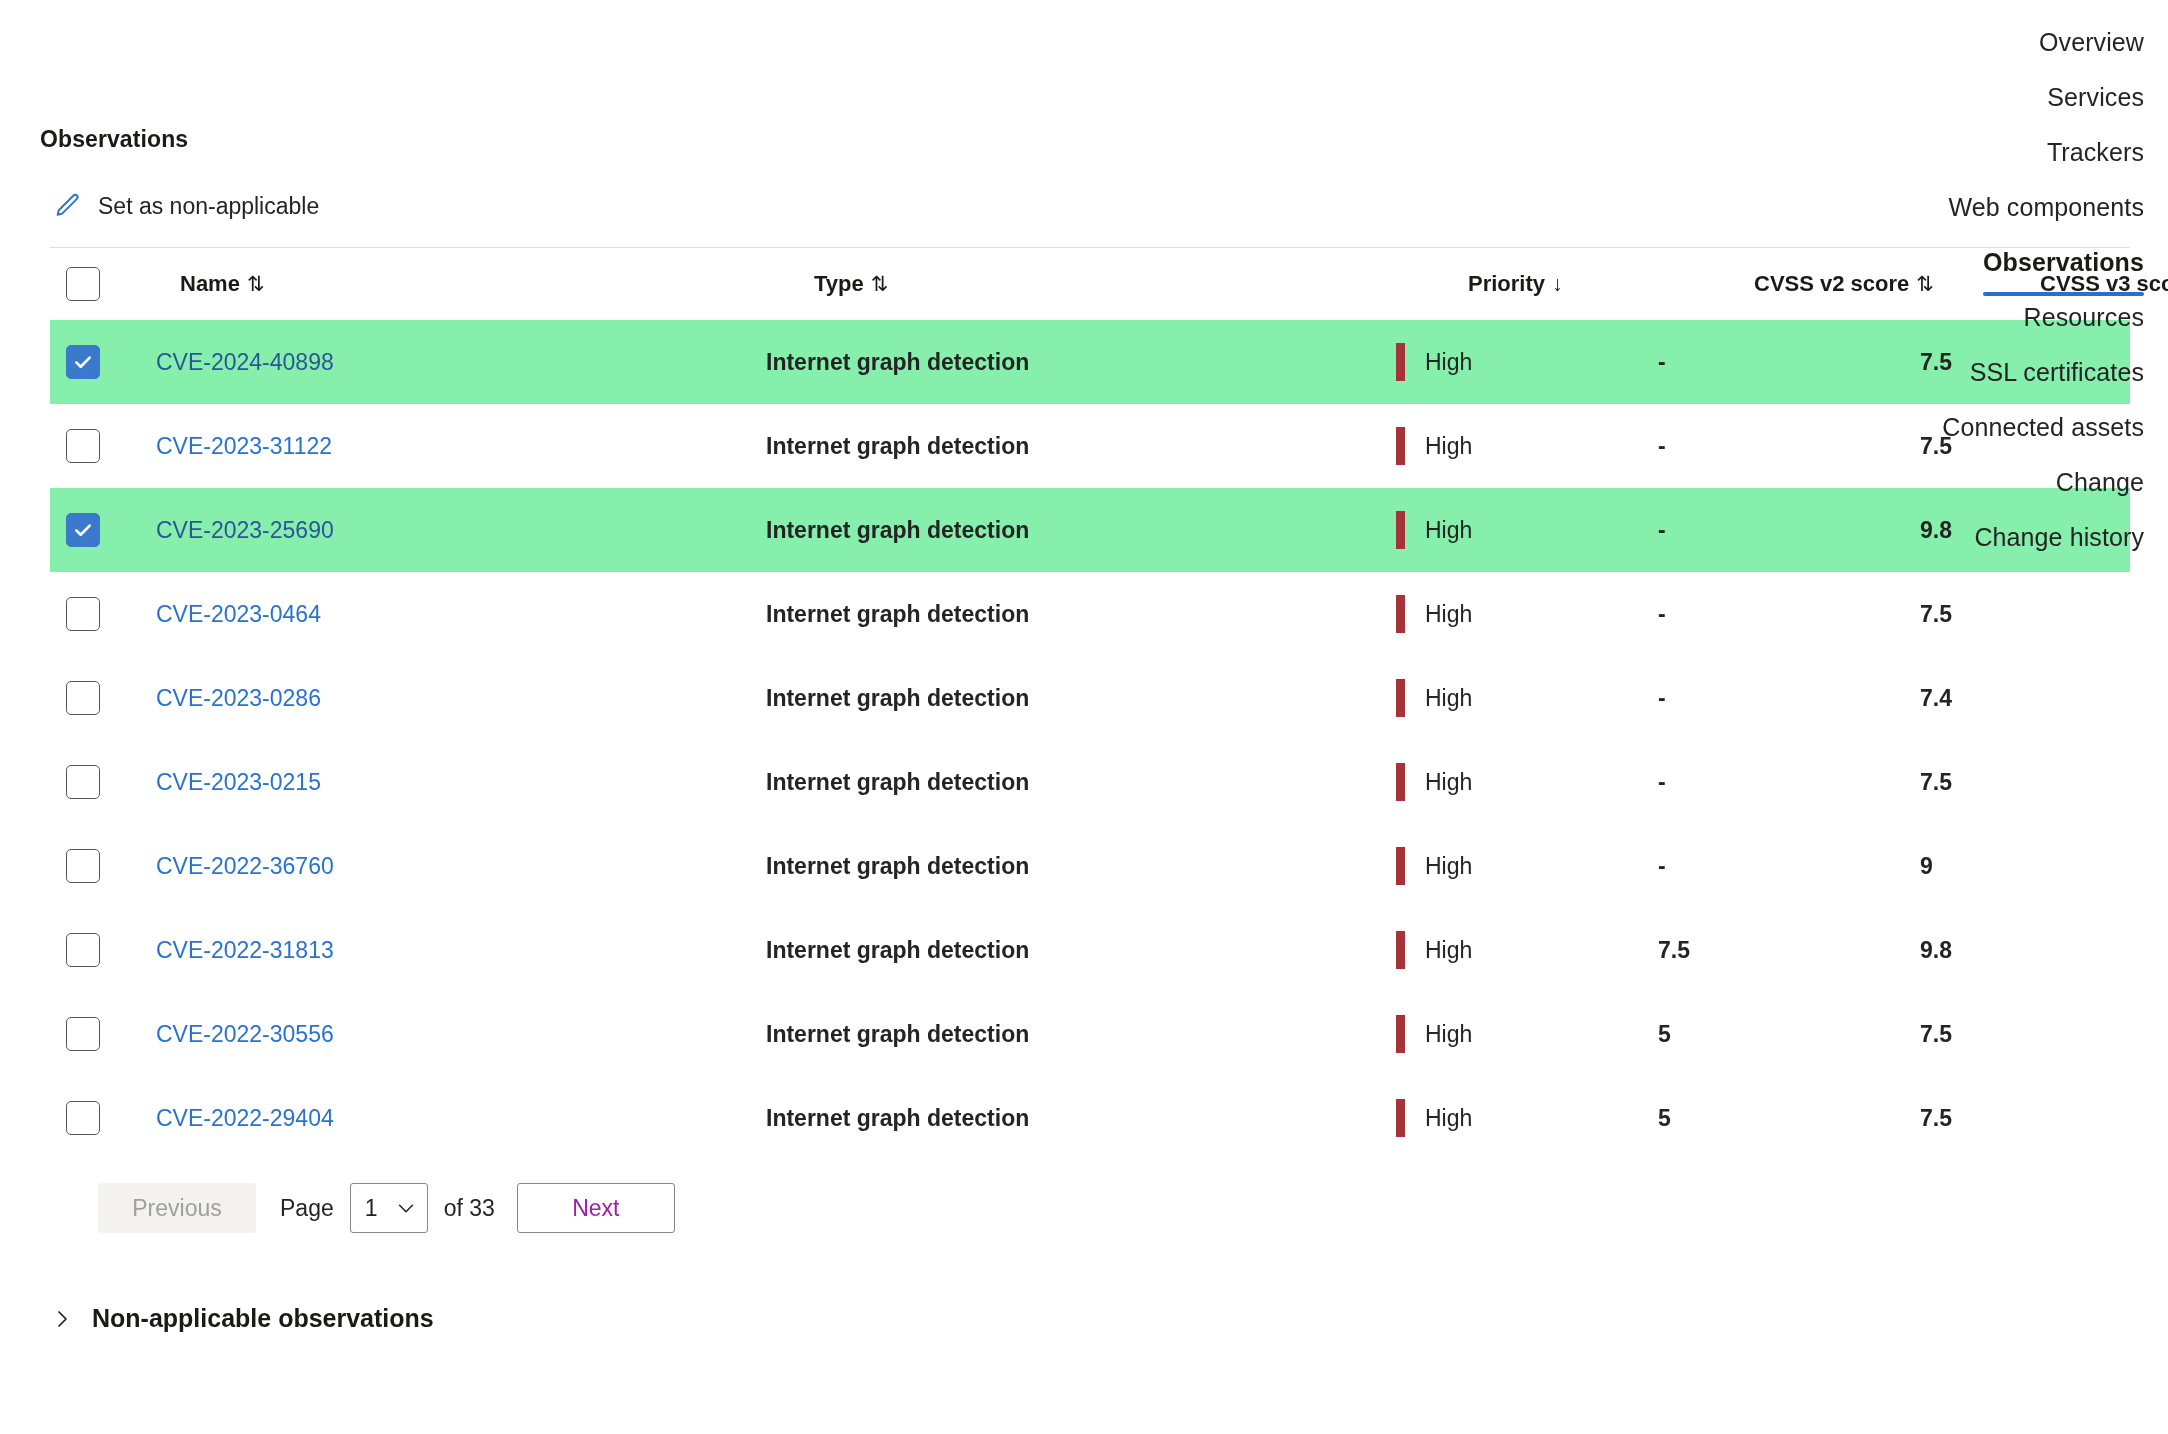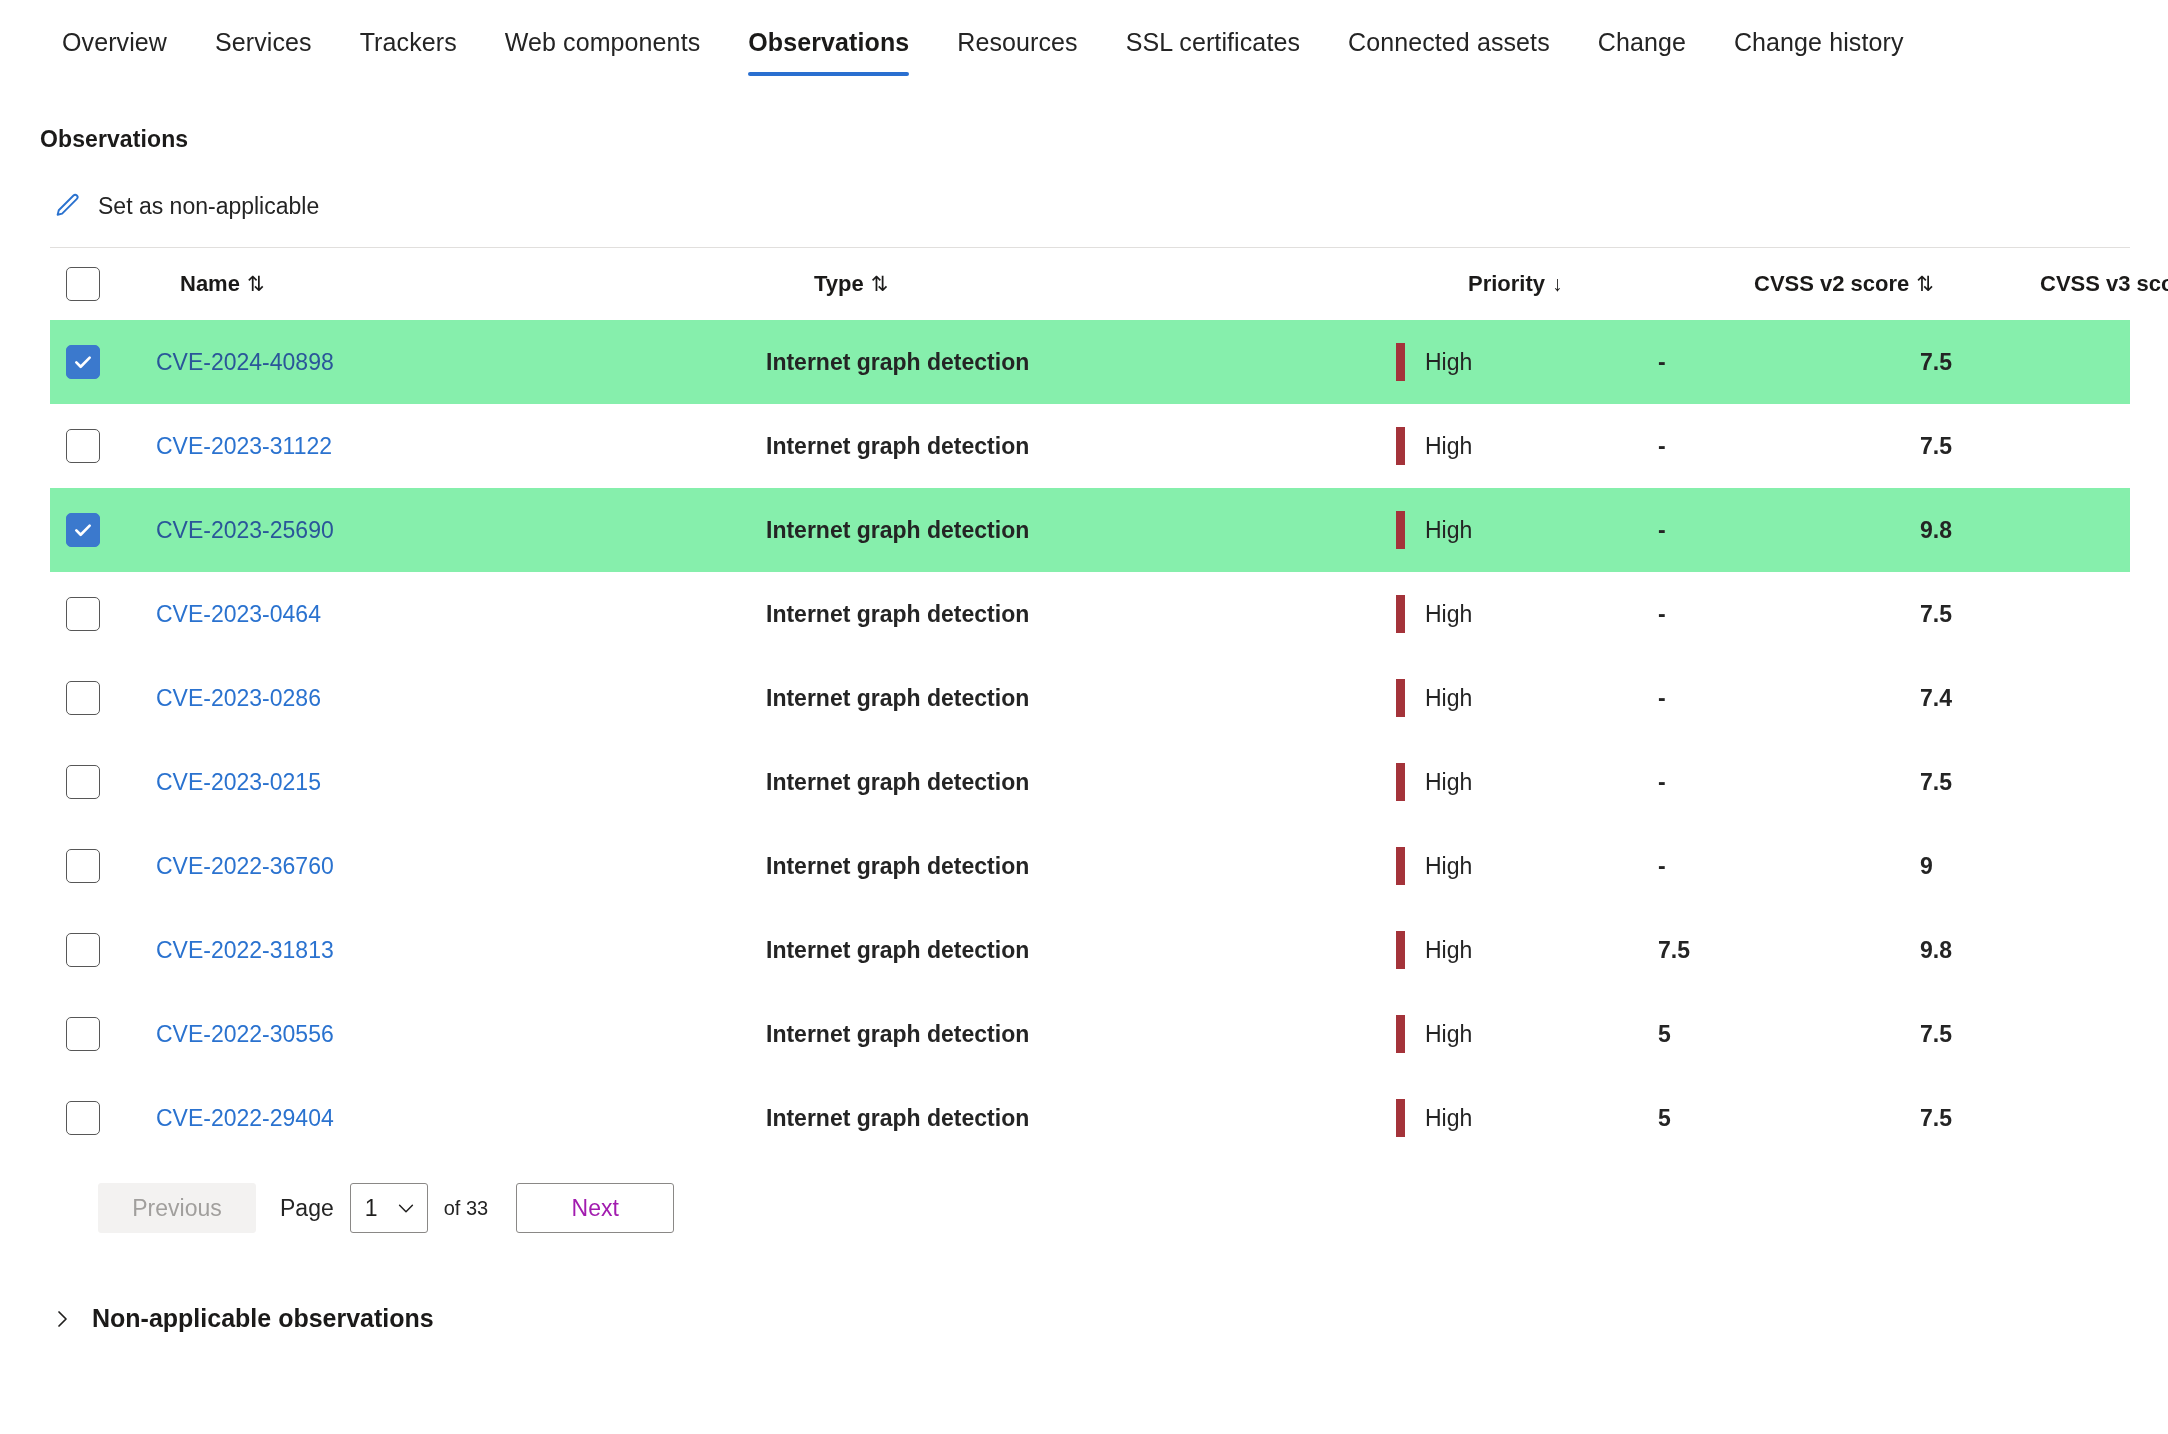--- a/index.html
+++ b/index.html
@@ -13,24 +13,25 @@
     font-family: "Liberation Sans", sans-serif;
     color: #201f1e;
     overflow: hidden;
     -webkit-font-smoothing: antialiased;
   }
 
   
   .tabbar {
     position: relative;
     display: flex;
-    align-items: flex-start;
+    align-items: flex-end;
     height: 78px;
     padding-left: 62px;
     box-sizing: border-box;
+    flex-direction: column;
   }
   .tab {
     position: relative;
     font-size: 25px;
     line-height: 1;
     color: #242424;
     padding: 30px 24px 0 24px;
     white-space: nowrap;
     cursor: pointer;
     letter-spacing: 0.1px;
@@ -249,23 +250,23 @@
     font-size: 23px;
     color: #201f1e;
     cursor: pointer;
   }
   .page-select .chev {
     margin-left: 10px;
     display: inline-flex;
     align-items: center;
   }
   .page-of {
-    font-size: 20px;
+    font-size: 23px;
     color: #242424;
-    margin: 0 28px 0 16px;
+    margin: 0 22px 0 16px;
   }
 
   
   .expander {
     margin: 68px 0 0 50px;
     display: flex;
     align-items: center;
     cursor: pointer;
     width: max-content;
   }

